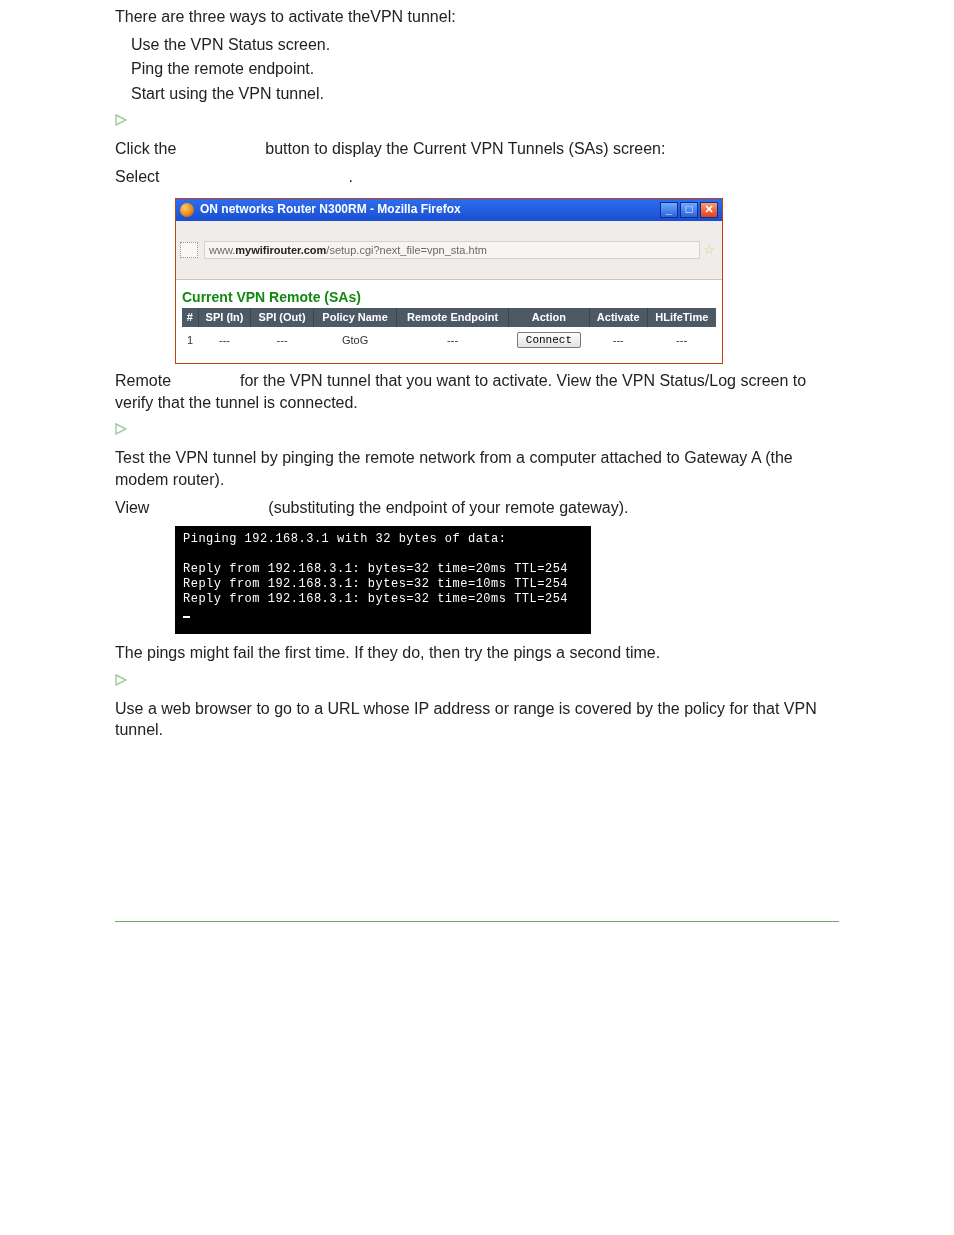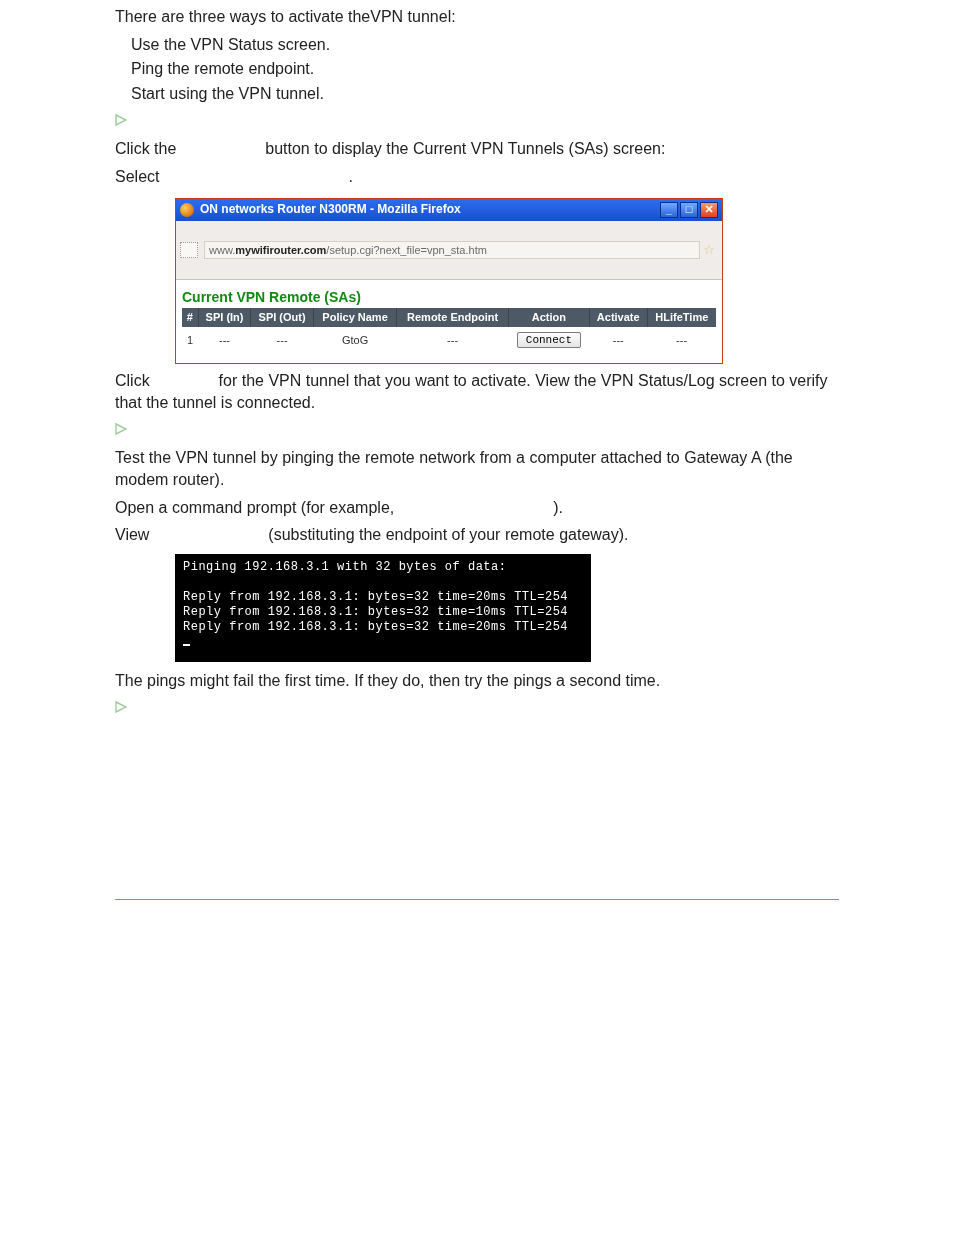--- a/index.html
+++ b/index.html
@@ -250,40 +250,35 @@
               </td>
               <td>---</td>
               <td>---</td>
             </tr>
           </tbody>
         </table>
       </div>
     </div>
 
     <div class="para indent2">
-      <span>Click</span>
+      <span>Remote</span>
       <span style="display:inline-block; width:60px;"></span>
       <span>for the VPN tunnel that you want to activate. View the VPN Status/Log screen to verify that the tunnel is connected.</span>
     </div>
 
     <div class="arrow-row">
       <span class="arrow">
         <svg viewBox="0 0 12 12" width="12" height="12">
             <polygon points="1,1 11,6 1,11" fill="none" stroke="#9ecb9b" stroke-width="1.4"></polygon>
           </svg>
       </span>
     </div>
 
     <div class="para indent2">Test the VPN tunnel by pinging the remote network from a computer attached to Gateway A (the modem router).</div>
     <div class="para indent2">
-      <span>Open a command prompt (for example,</span>
-      <span style="display:inline-block; width:150px;"></span>
-      <span>).</span>
-    </div>
-    <div class="para indent2">
       <span>View</span>
       <span style="display:inline-block; width:110px;"></span>
       <span>(substituting the endpoint of your remote gateway).</span>
     </div>
 
     <div class="term"><span>Pinging 192.168.3.1 with 32 bytes of data:</span>
 
 <span>Reply from 192.168.3.1: bytes=32 time=20ms TTL=254</span>
 <span>Reply from 192.168.3.1: bytes=32 time=10ms TTL=254</span>
 <span>Reply from 192.168.3.1: bytes=32 time=20ms TTL=254</span>
@@ -292,16 +287,17 @@
     <div class="para indent1">The pings might fail the first time. If they do, then try the pings a second time.</div>
 
     <div class="arrow-row">
       <span class="arrow">
         <svg viewBox="0 0 12 12" width="12" height="12">
             <polygon points="1,1 11,6 1,11" fill="none" stroke="#9ecb9b" stroke-width="1.4"></polygon>
           </svg>
       </span>
     </div>
 
+    <div class="para indent2">Use a web browser to go to a URL whose IP address or range is covered by the policy for that VPN tunnel.</div>
   </div>
 
   <hr class="hr">
 </div>
 
 </body></html>

